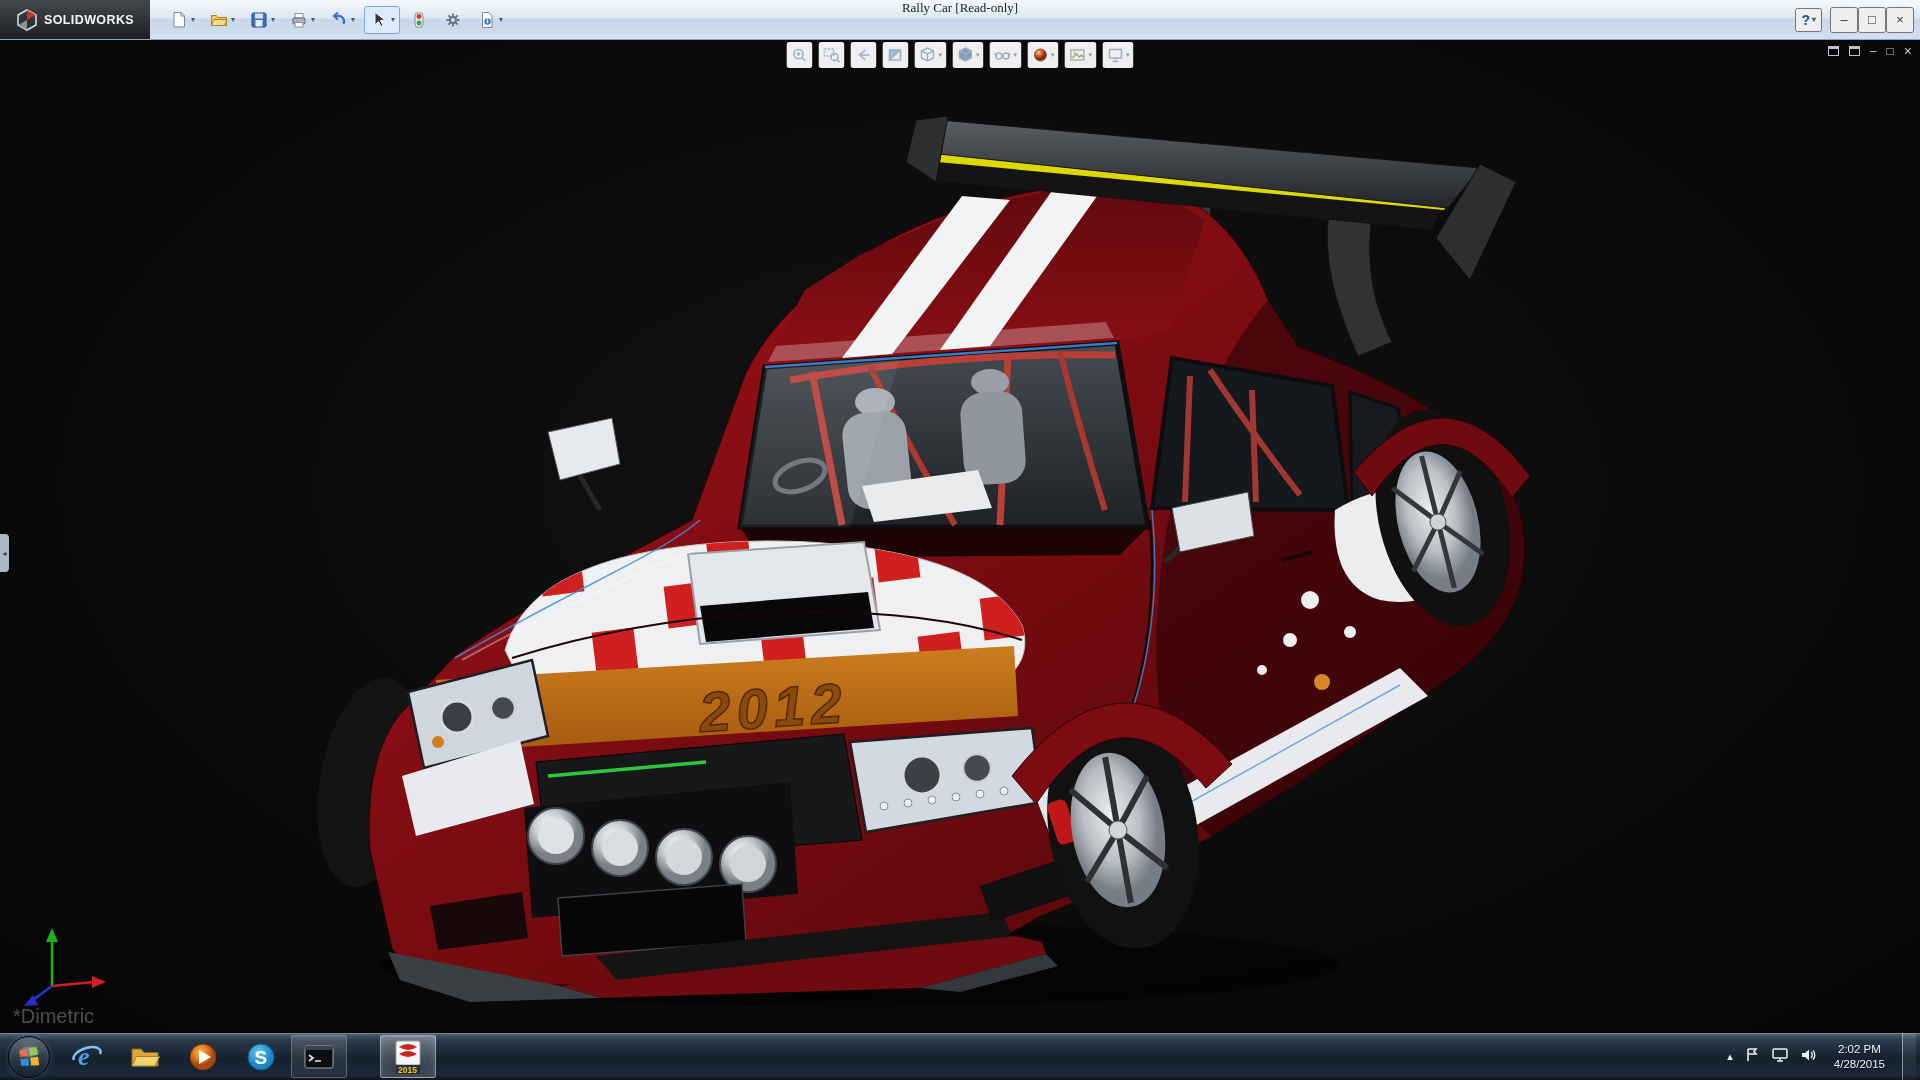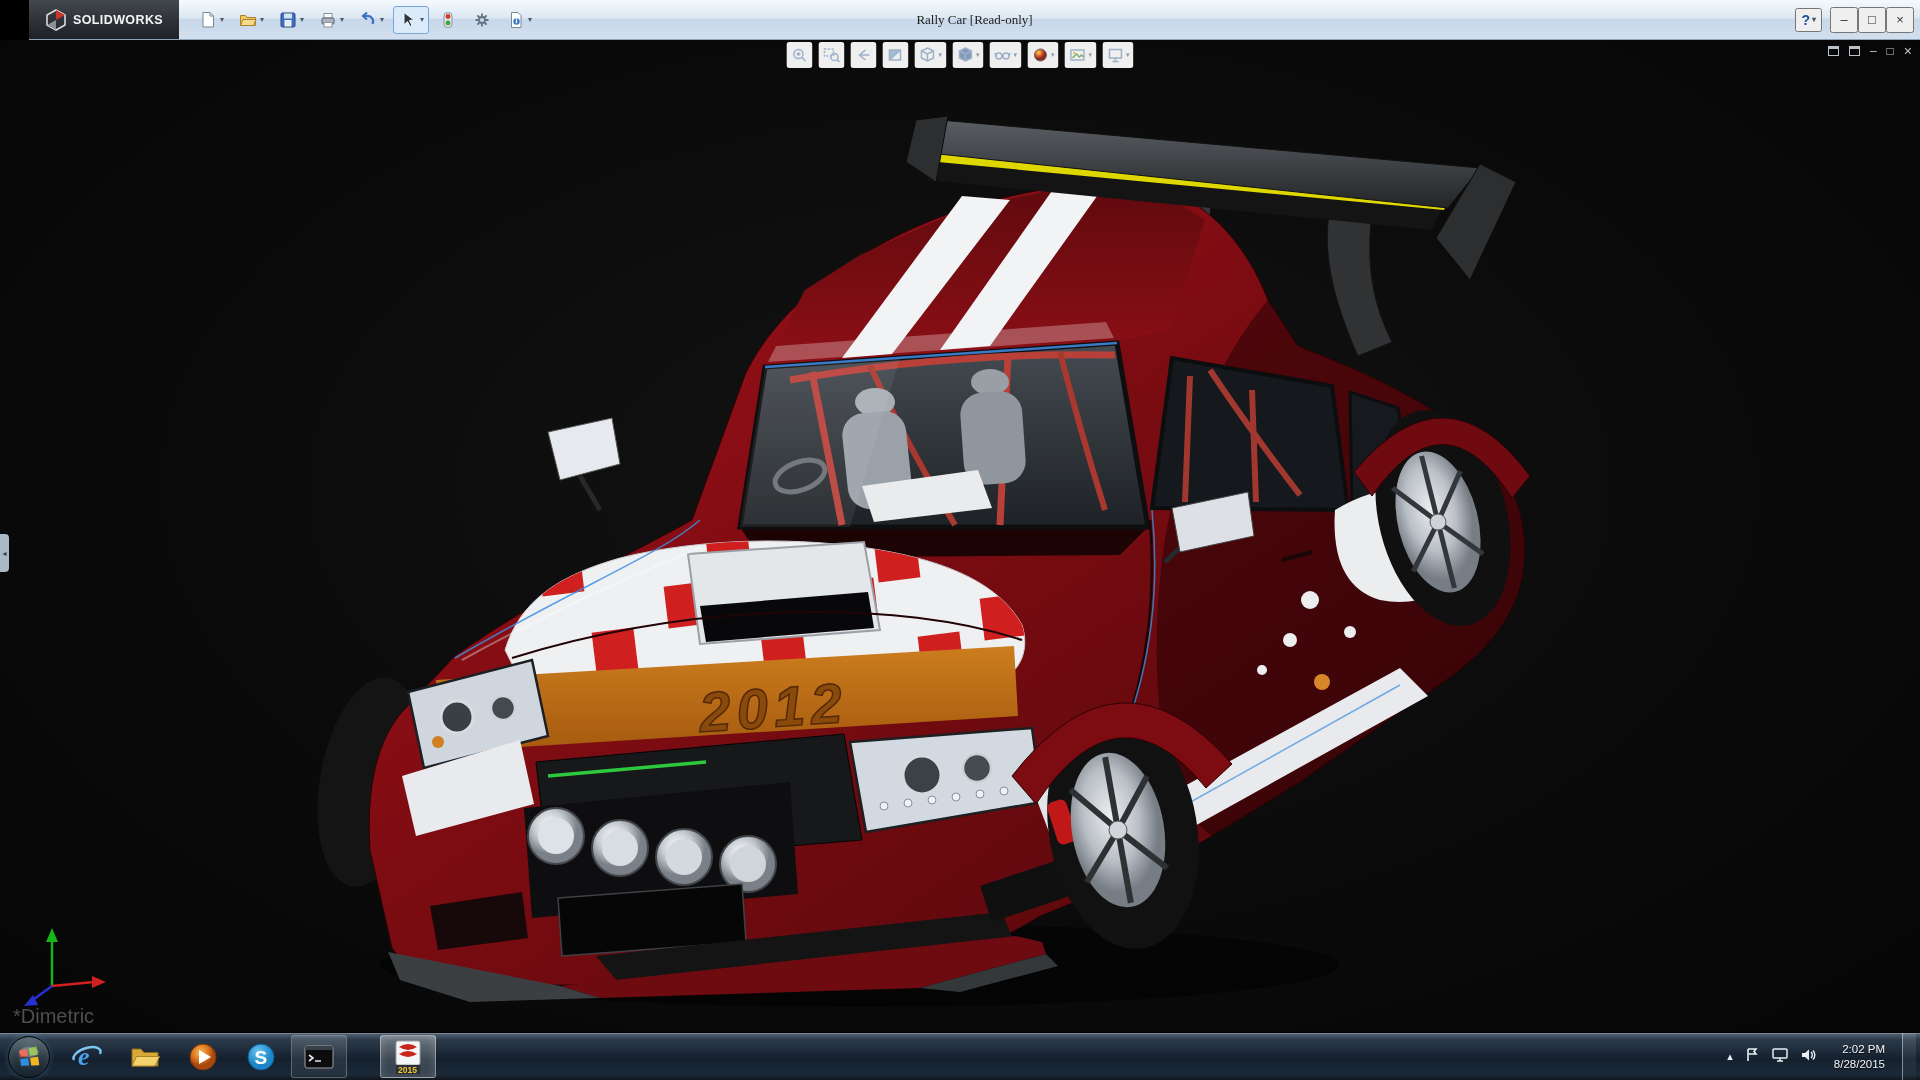--- a/index.html
+++ b/index.html
@@ -1,23 +1,23 @@
 <!DOCTYPE html>
 <html><head>
 <meta charset="utf-8">
 <style>
   * { margin:0; padding:0; box-sizing:border-box; user-select:none; }
   html,body { width:1920px; height:1080px; overflow:hidden; background:#000;
               font-family:"Liberation Sans", sans-serif; }
   .screen { width:1920px; height:1080px; display:flex; flex-direction:column; }
 
   
-  .titlebar { height:40px; flex:0 0 40px; display:flex; align-items:center; position:relative;
+  .titlebar { height:40px; flex:0 0 40px; display:flex; position:relative;
     background:linear-gradient(180deg,#f5f9fd 0%,#dde8f3 45%,#c8d8ea 50%,#d2dfee 100%);
-    border-bottom:1px solid #8fa3b8;margin-left:29px; }
+    border-bottom:1px solid #8fa3b8; }
   .logo-block { width:150px; height:100%; display:flex; align-items:center; justify-content:center; gap:6px;
     background:linear-gradient(180deg,#43484e 0%,#1d2024 100%); }
   .brand { color:#f2f4f6; font-size:12.5px; font-weight:bold; letter-spacing:.4px; }
   .tb-toolbar { display:flex; align-items:center; gap:4px; padding-left:14px; height:100%; }
   .tbtn { display:flex; align-items:center; gap:2px; padding:3px 4px; border-radius:3px; border:1px solid transparent;
     background:transparent; cursor:default; }
   .tbtn.pressed { background:#dcebfa; border-color:#7aa7d8; }
   .caret { font-size:8px; color:#4a5a6a; line-height:1; }
   .tb-title { position:absolute; left:50%; transform:translateX(-50%); font-size:13px; color:#1d1d1d; white-space:nowrap;font-family:Liberation Serif, serif; }
   .tb-right { margin-left:auto; display:flex; align-items:center; gap:8px; padding-right:6px; }
@@ -596,20 +596,20 @@
           <rect x="2" y="2" width="14" height="9" rx="1" fill="none" stroke="#e8eef4" stroke-width="1.5"></rect>
           <path d="M9 11 v2.5 M6 14 h6" stroke="#e8eef4" stroke-width="1.5"></path>
         </svg>
       </button>
       <button style="background:none;border:none;">
         <svg width="17" height="16" viewBox="0 0 17 16">
           <polygon points="2,6 5,6 9,2.5 9,13.5 5,10 2,10" fill="#e8eef4"></polygon>
           <path d="M11 5 a4 4 0 0 1 0 6 M13 3.5 a6.5 6.5 0 0 1 0 9" fill="none" stroke="#e8eef4" stroke-width="1.4"></path>
         </svg>
       </button>
-      <button class="clock" style="background:none;border:none;text-align:right;">
+      <button class="clock" style="background:none;border:none;">
         <div>2:02 PM</div>
-        <div>8/28/2015</div>
+        <div>4/28/2015</div>
       </button>
       <button class="show-desktop" style="border-top:none;border-right:none;border-bottom:none;"></button>
     </div>
   </footer>
 </div>
 
 </body></html>

